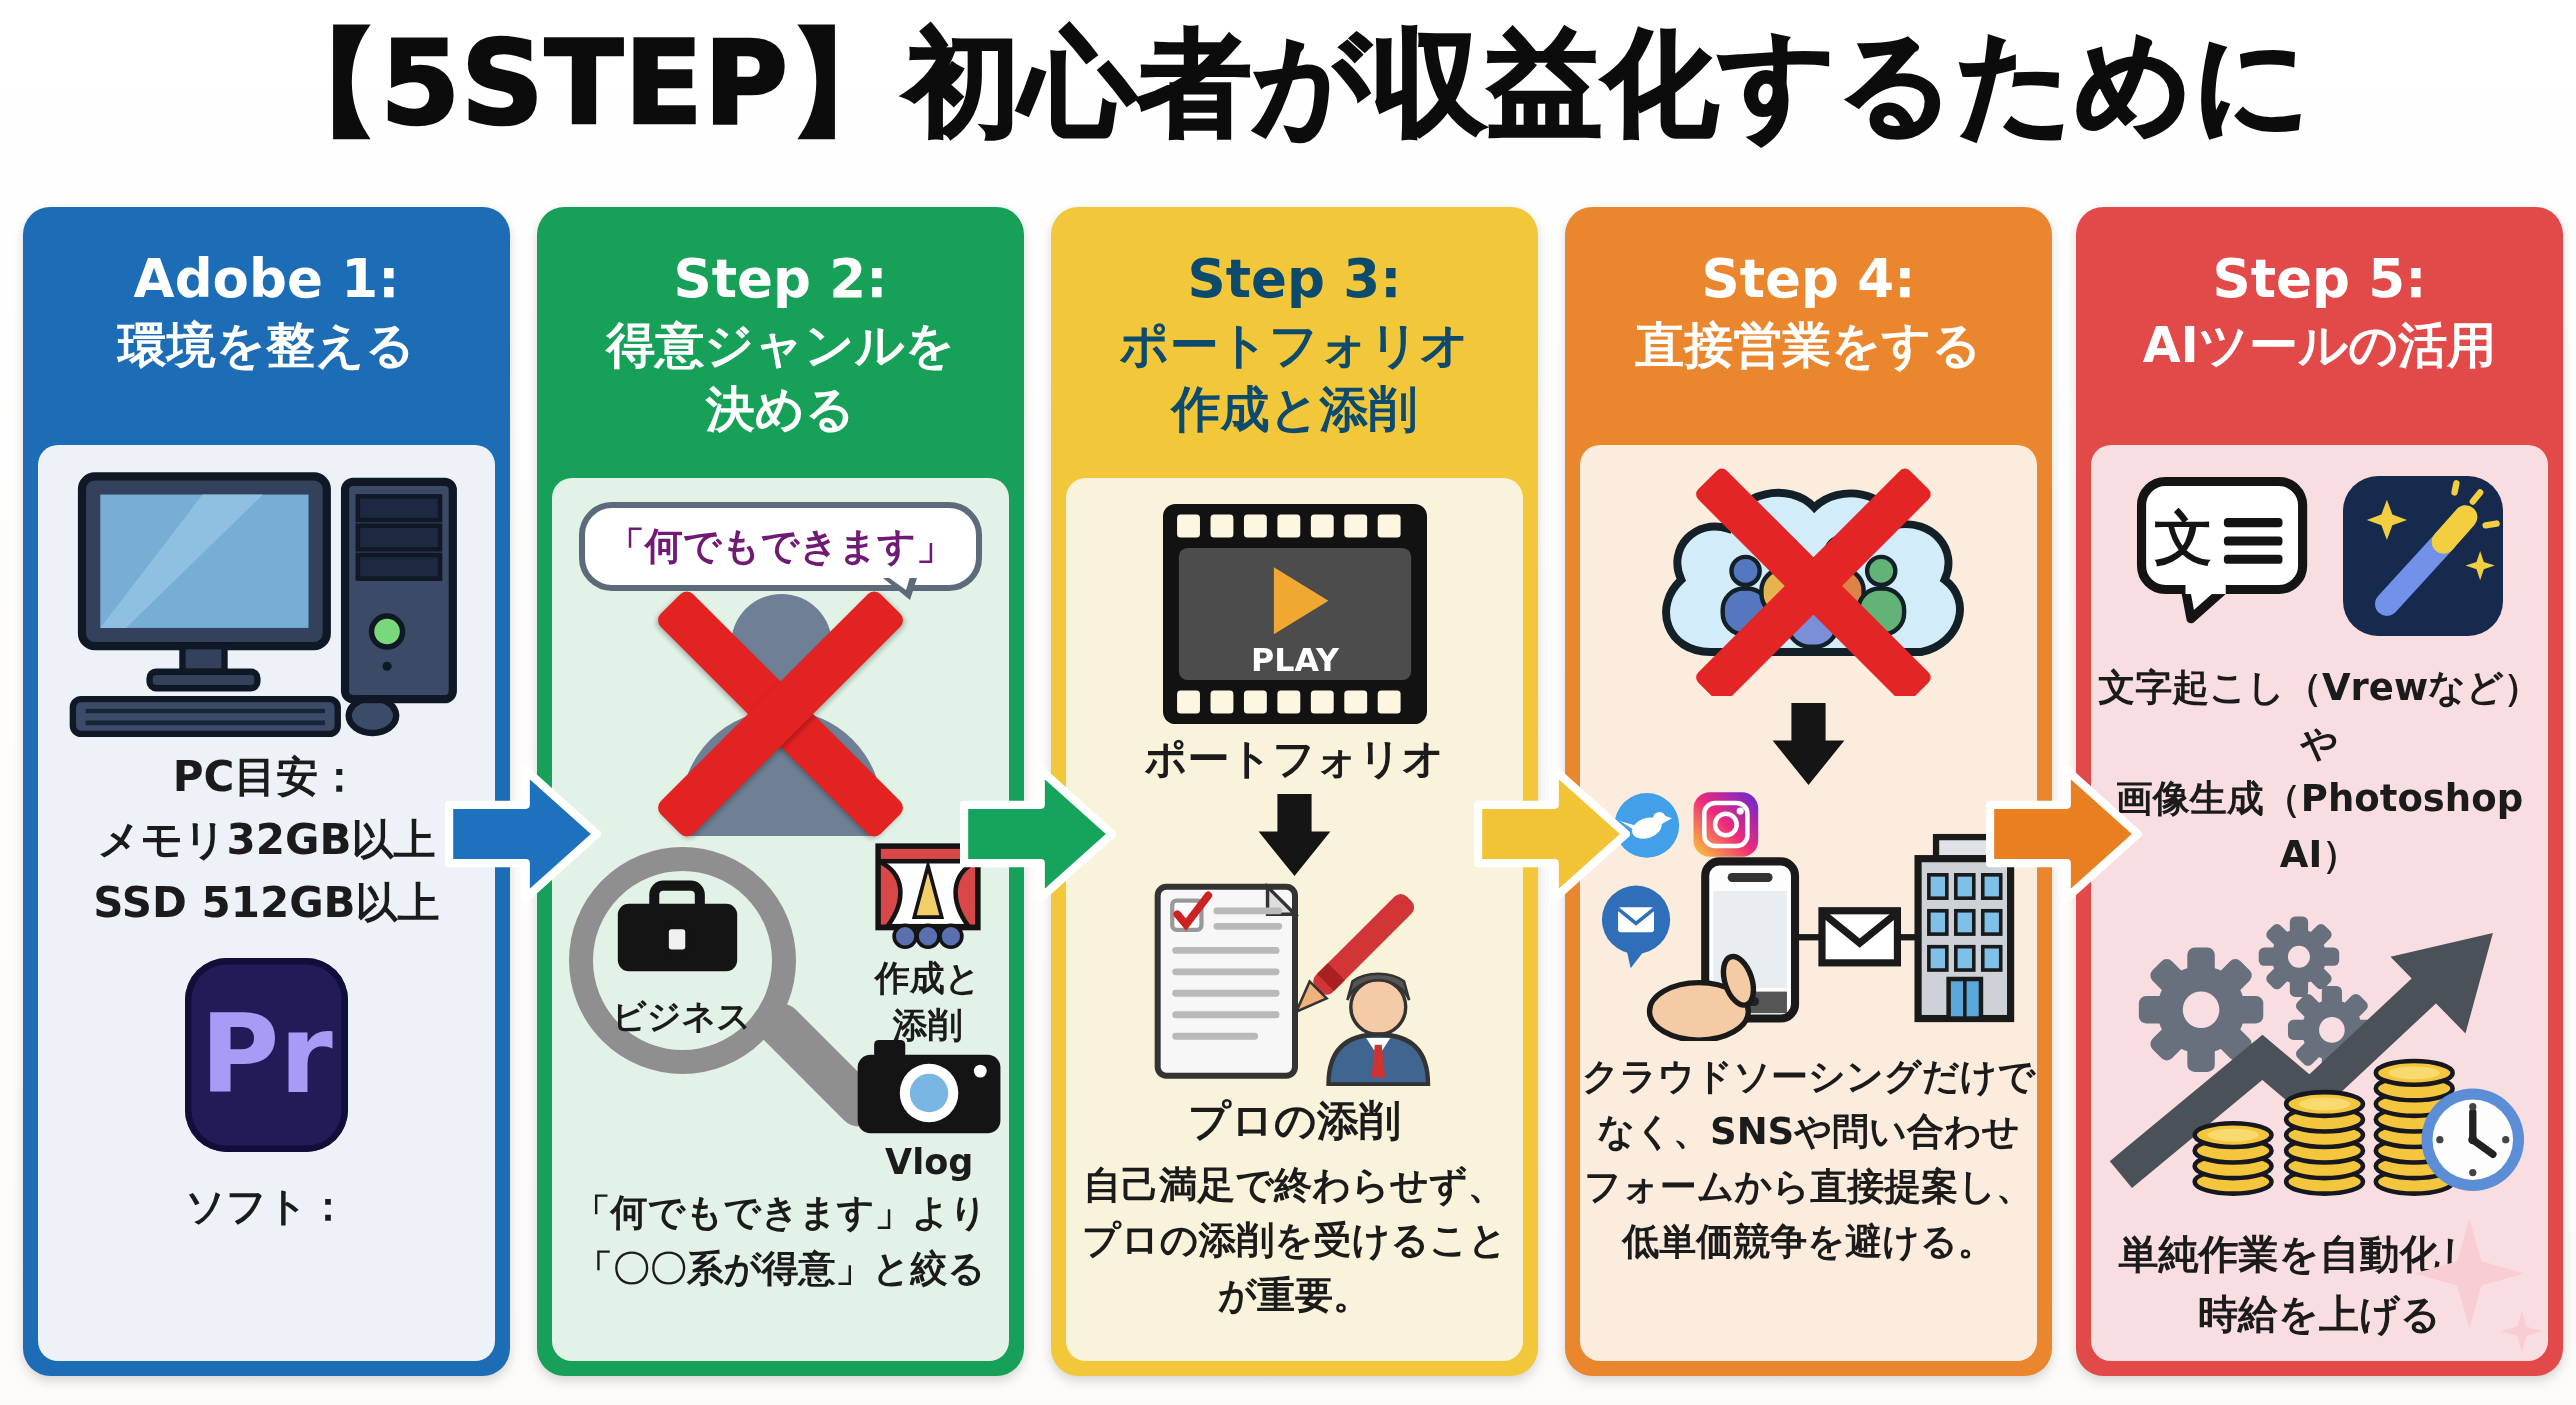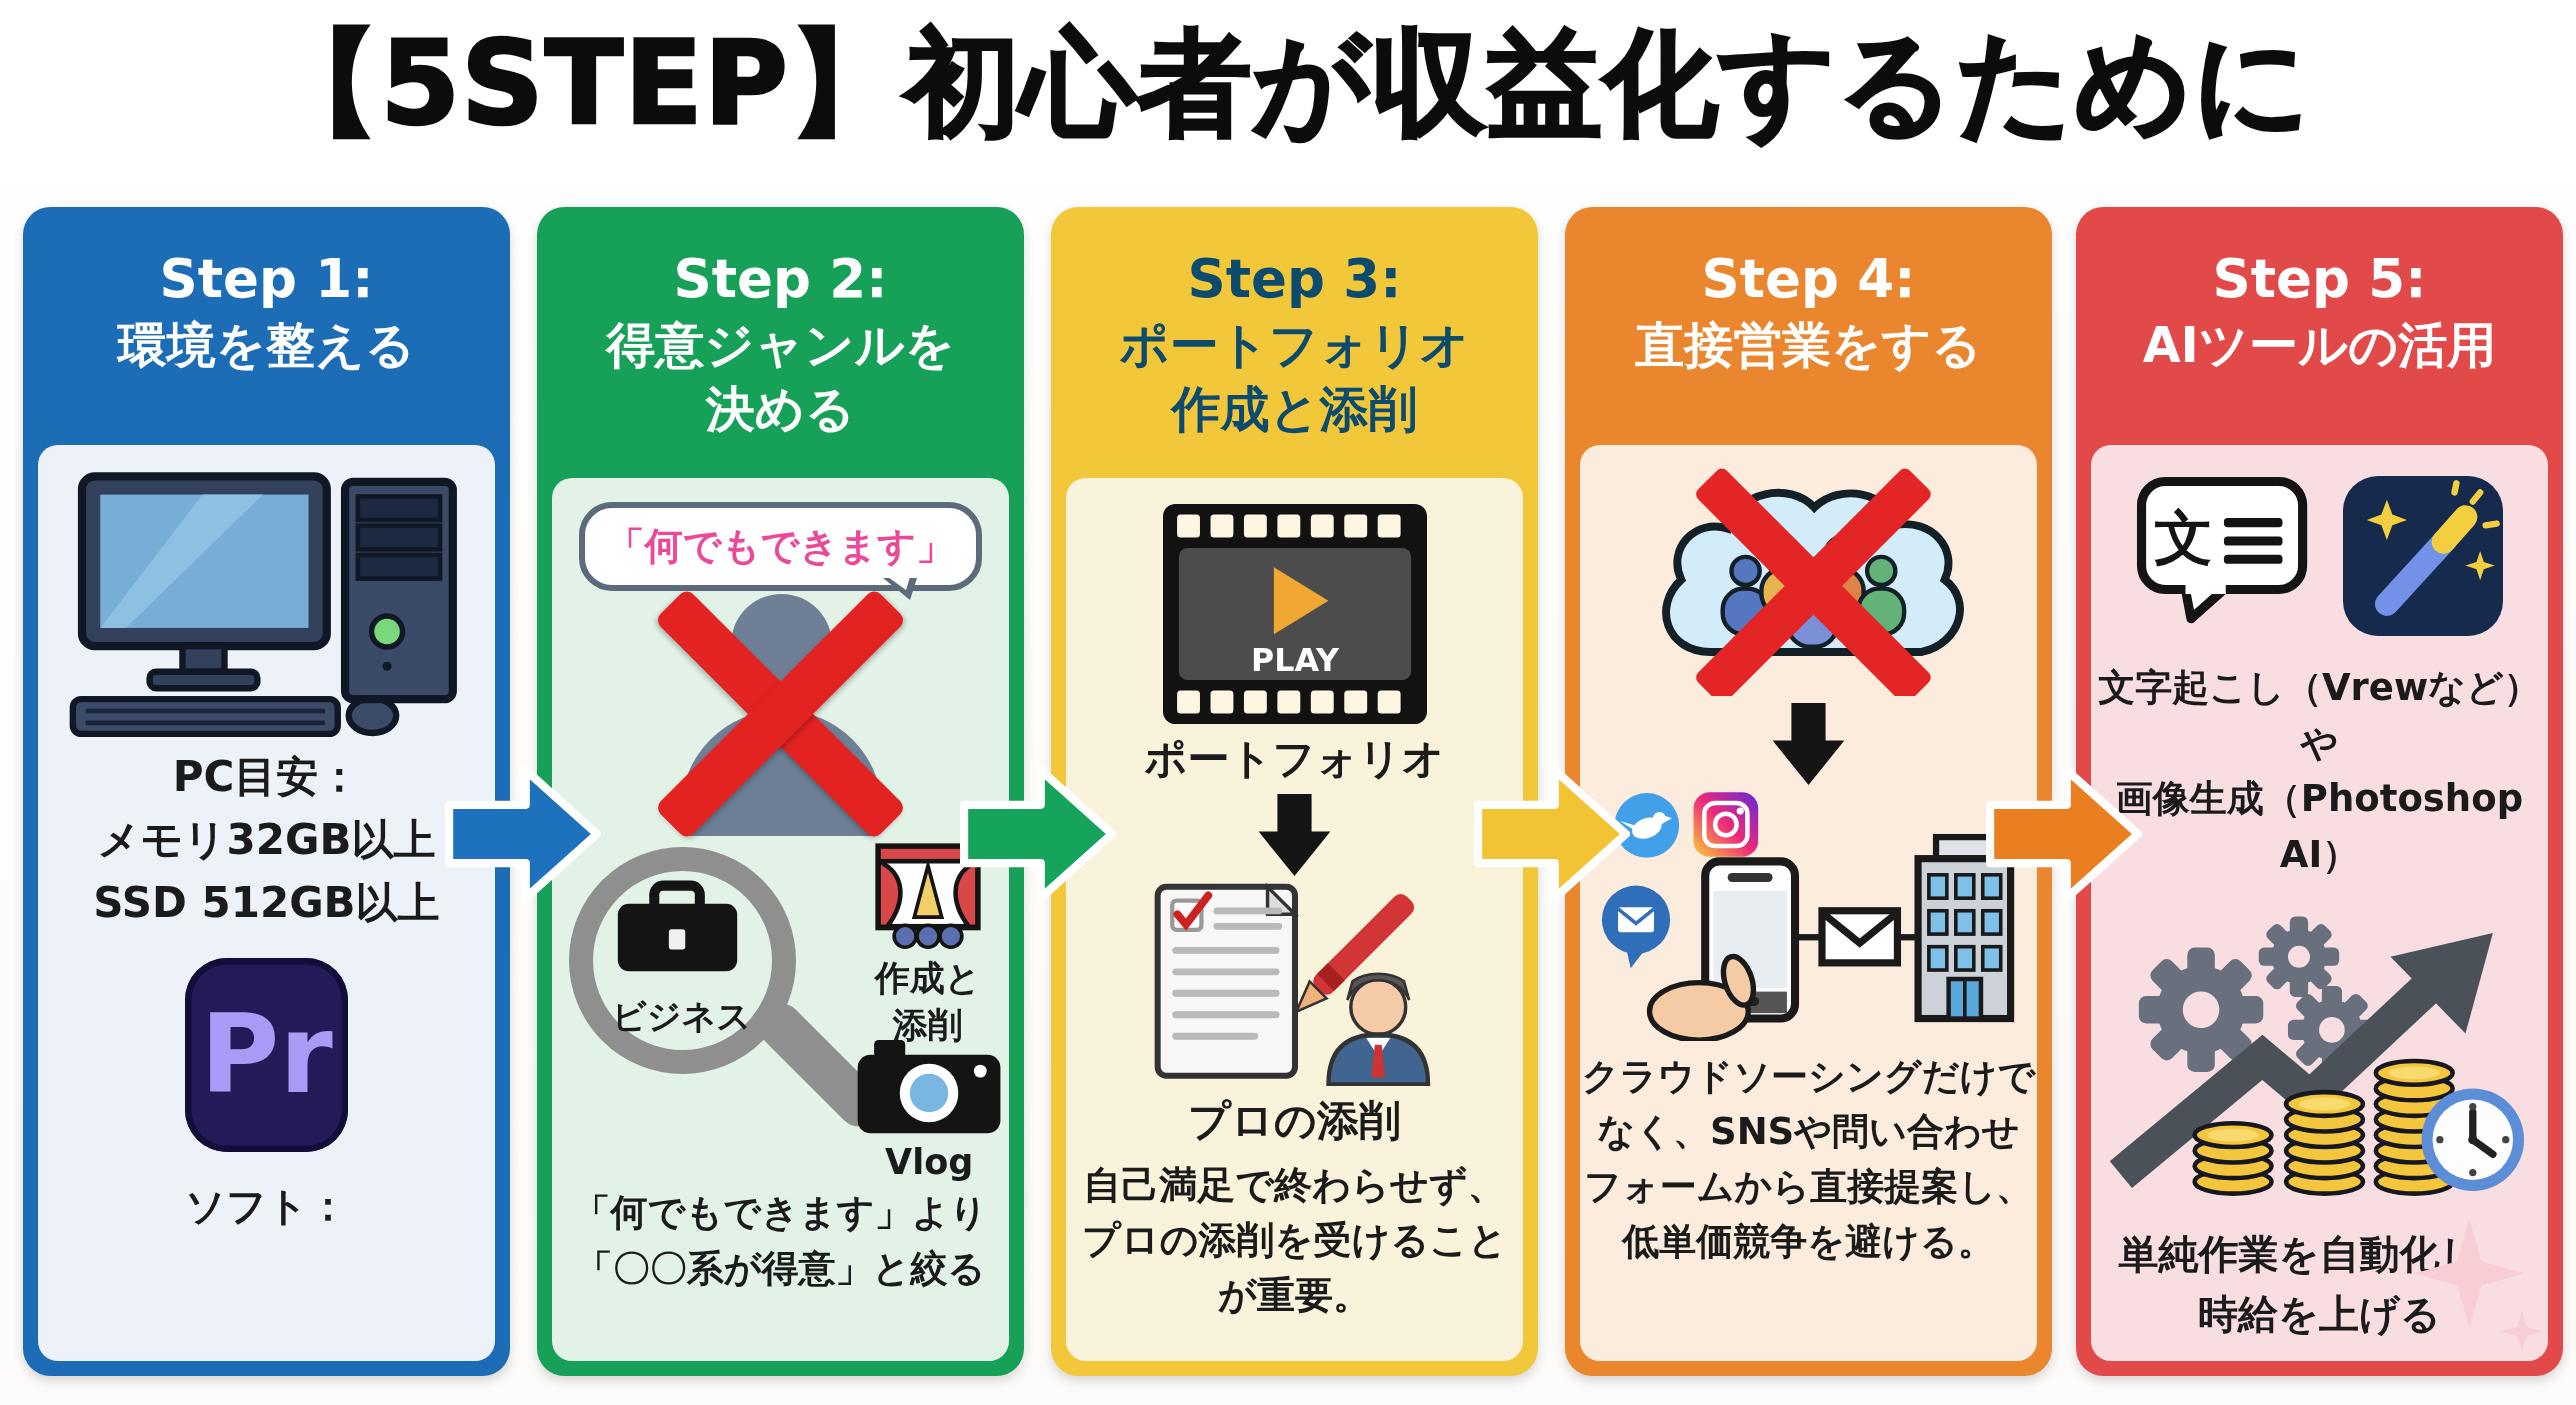--- a/index.html
+++ b/index.html
@@ -42,21 +42,21 @@
   .pc-svg{margin-top:24px;}
   .spec{margin-top:1.8px;font-size:42px;line-height:1.5;}
   .pr{width:163px;height:194px;border-radius:42px;background:#221b57;margin-top:24px;
       display:flex;align-items:center;justify-content:center;
       box-shadow:inset 0 0 0 6.4px #120e3a;}
   .pr span{color:#a79bf6;font-size:108px;font-weight:800;}
   .soft{margin-top:24px;font-size:40px;line-height:1.5;}
 
   
   .bubble{margin-top:24px;position:relative;background:#ffffff;border:6.4px solid #5c6b7c;
-          border-radius:33px;padding:12.8px 22px;font-size:38px;font-weight:800;color:#ec4899;}
+          border-radius:33px;padding:12.8px 22px;font-size:38px;font-weight:800;color:#701a75;}
   .bubble::after{content:"";position:absolute;right:59px;bottom:-37px;
           border:22px solid transparent;border-top-color:#5c6b7c;
           border-left-width:27.4px;border-right-width:7.3px;}
   .bubble::before{content:"";position:absolute;right:66px;bottom:-18.3px;z-index:1;
           border:13.7px solid transparent;border-top-color:#ffffff;
           border-left-width:18.3px;border-right-width:4.6px;}
   .person{position:relative;width:274px;height:242px;margin-top:3.7px;}
   .person .head{position:absolute;left:87px;top:0;width:101px;height:101px;border-radius:50%;background:#6f8096;}
   .person .pbody{position:absolute;left:37px;bottom:0;width:201px;height:126px;
           border-radius:101px 101px 9.1px 9.1px;background:#6f8096;}
@@ -106,21 +106,21 @@
 </style>
 </head>
 <body>
 
 <div class="canvas">
 
   <h1 class="title">【5STEP】初心者が収益化するために</h1>
 
   <section class="col col1">
     <header class="hdr">
-      <div class="l1">Step 1:</div>
+      <div class="l1">Adobe 1:</div>
       <div class="l2">環境を整える</div>
     </header>
     <div class="card">
       <svg class="pc-svg" width="403" height="274" viewBox="0 0 440 300">
         <rect x="18" y="8" width="268" height="186" rx="14" fill="#33415c" stroke="#101826" stroke-width="9"></rect>
         <rect x="38" y="28" width="228" height="146" fill="#78aed6"></rect>
         <polygon points="38,174 150,28 216,28 66,174" fill="#93c4e4" opacity="0.8"></polygon>
         <rect x="128" y="194" width="46" height="28" fill="#33415c" stroke="#101826" stroke-width="7"></rect>
         <rect x="92" y="222" width="118" height="18" rx="7" fill="#33415c" stroke="#101826" stroke-width="7"></rect>
         <rect x="8" y="252" width="290" height="38" rx="9" fill="#3c4c68" stroke="#101826" stroke-width="7"></rect>

